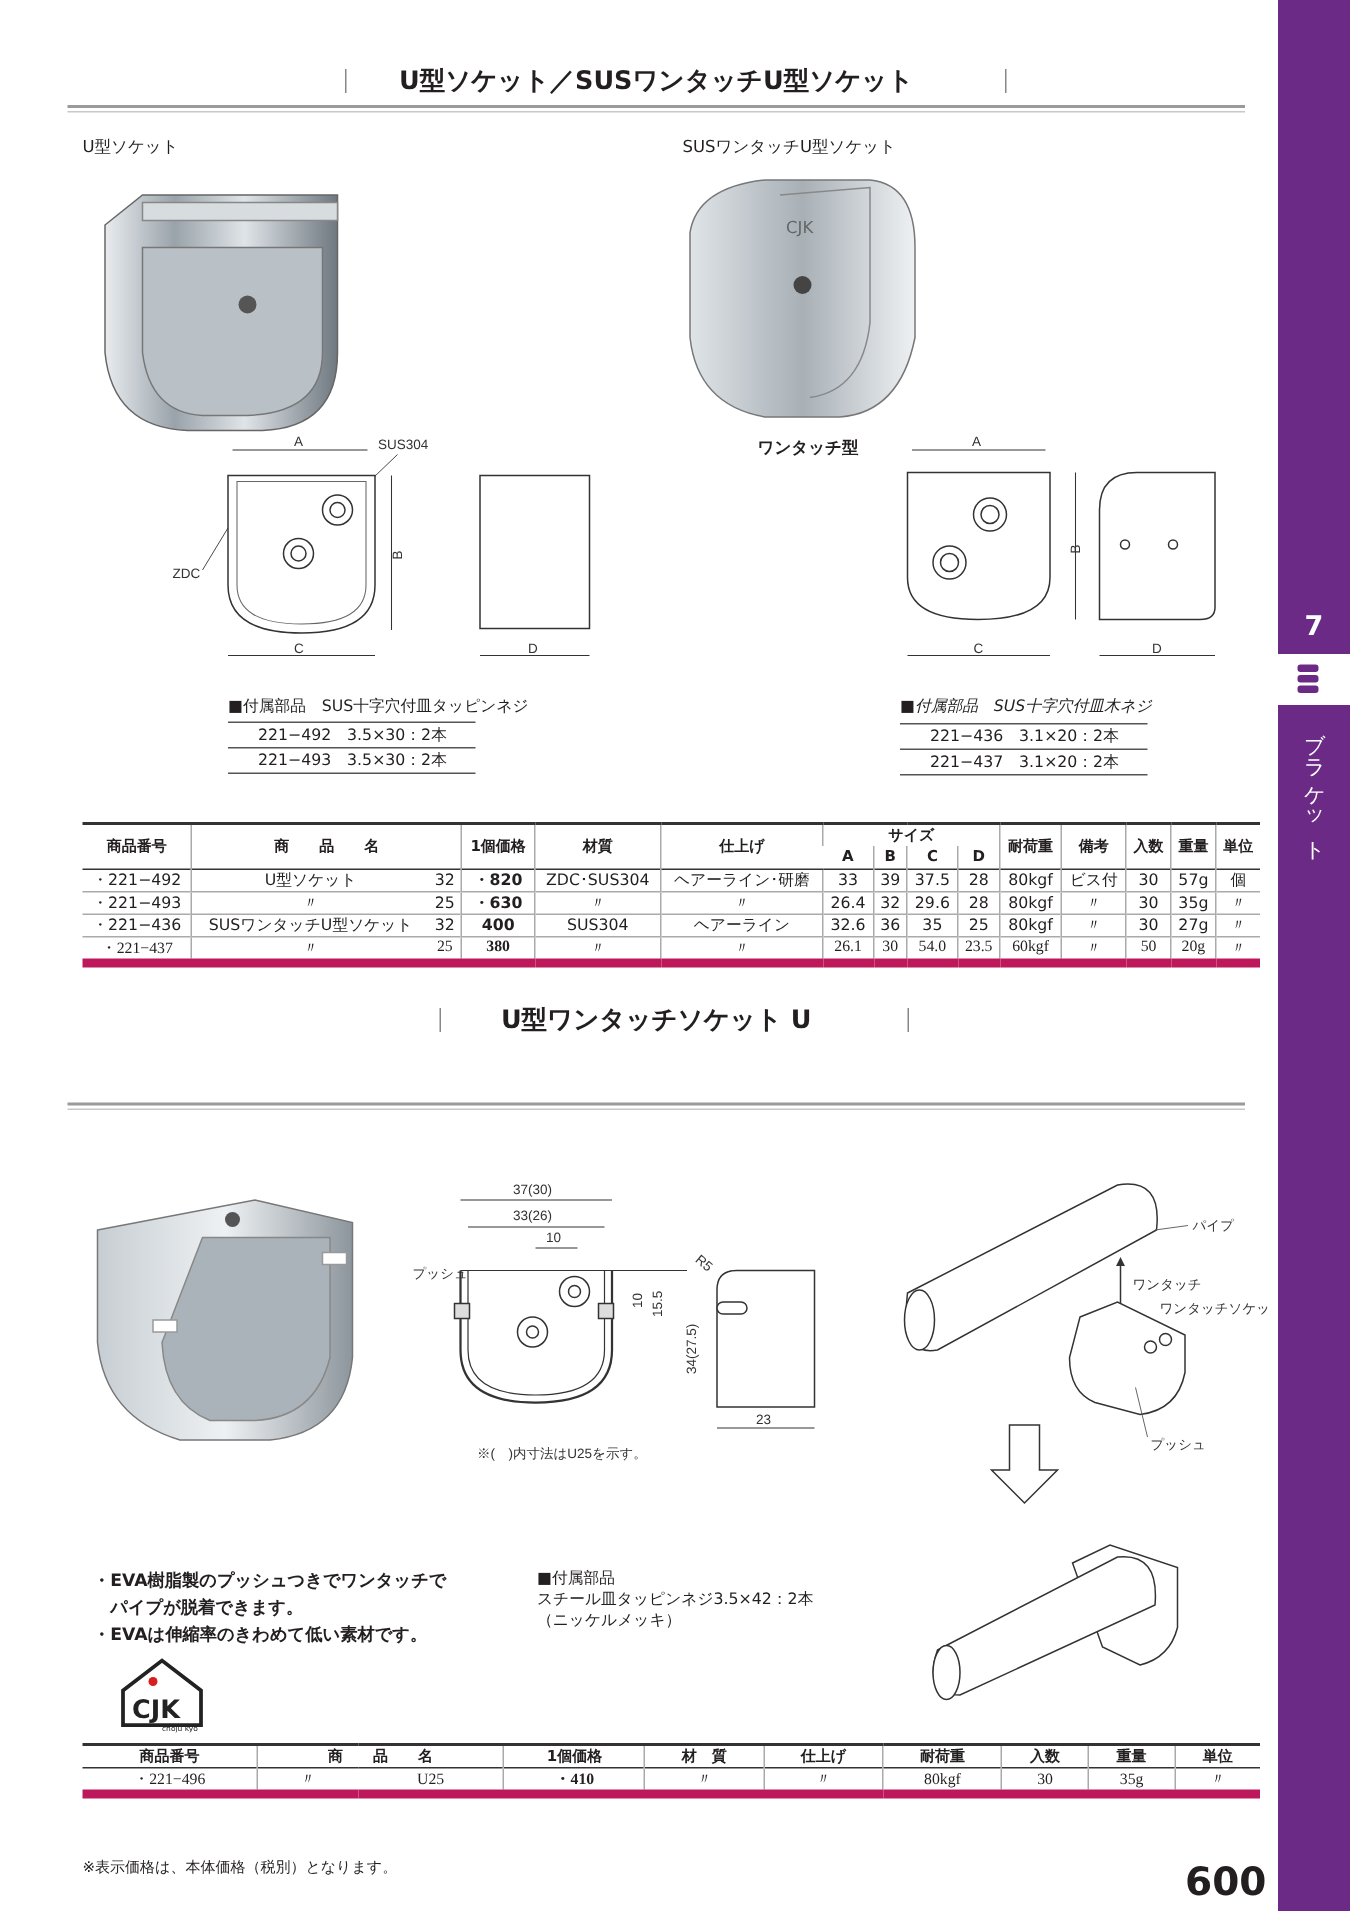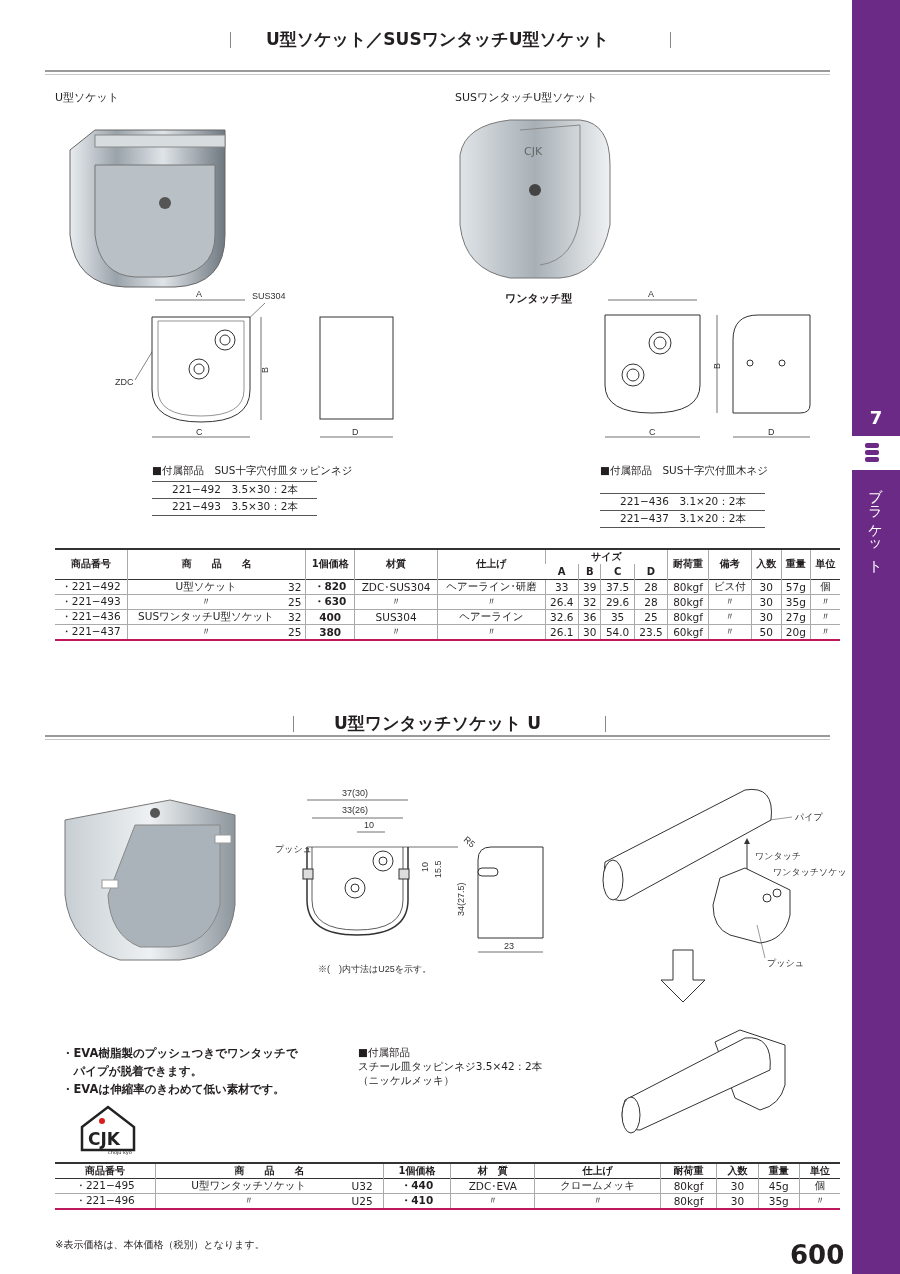--- a/index.html
+++ b/index.html
@@ -21,21 +21,21 @@
   .img-box { position: absolute; }
   .dim { font-family: "Liberation Sans", sans-serif; font-size: 9px; fill: #333; }
 
   table.spec { position: absolute; border-collapse: collapse; font-size: 10.5px; }
   table.spec th, table.spec td { border-left: 1px solid #aaa; text-align: center; padding: 0 3px; height: 15px; white-space: nowrap; }
   table.spec th:first-child, table.spec td:first-child { border-left: none; }
   table.spec thead tr:first-child th { border-top: 2px solid #333; }
   table.spec th { font-weight: bold; font-size: 10px; }
   table.spec tbody tr td { border-top: 1px solid #aaa; }
   table.spec tbody tr:first-child td { border-top: 1.5px solid #333; }
-  table.spec tbody tr:last-child td { border-bottom: 2px solid #be185d; }
+  table.spec tbody tr:last-child td { border-bottom: 6px solid #be185d; font-family: Liberation Serif, serif; }
   .price { font-weight: bold; }
   .acc { position: absolute; font-size: 10.5px; }
   .acc-row { border-top: 1px solid #555; padding: 1px 0 1px 20px; width: 165px; }
   .acc-row:last-child { border-bottom: 1px solid #555; }
   .bullets { position: absolute; left: 62px; top: 1044px; font-size: 11.5px; line-height: 18px; font-weight: bold; }
   .footer-note { position: absolute; left: 55px; top: 1238px; font-size: 10px; }
   .page-num { position: absolute; left: 790px; top: 1228px; font-size: 26px; font-weight: bold; margin-top: 12px; }
 </style>
 </head>
 <body>
@@ -43,21 +43,21 @@
 <div class="sidebar"></div>
 <div class="tab-num">7</div>
 <div class="tab-gap"></div>
 <div class="tab-stack">
     <span></span>
     <span></span>
     <span></span>
   </div>
 <div class="tab-label">ブラケット</div>
 
-<div class="section-title" style="top:28px;">
+<div class="section-title" style="top:42px;">
   <span class="bar-l" style="left:185px;"></span>
   <span>U型ソケット／SUSワンタッチU型ソケット</span>
   <span class="bar-r" style="left:625px;"></span>
 </div>
 <div class="rule-double" style="top:70px;"></div>
 
 <div class="label" style="left:55px; top:90px;">U型ソケット</div>
 <div class="label" style="left:455px; top:90px;">SUSワンタッチU型ソケット</div>
 
 <svg class="img-box" style="left:65px; top:115px;" width="170" height="175">
@@ -131,21 +131,21 @@
   <line x1="143" y1="152" x2="220" y2="152" stroke="#333" stroke-width="0.7"></line>
   <text x="178" y="150" class="dim">D</text>
 </svg>
 
 <div class="acc" style="left:152px; top:464px;">
   <div style="margin-bottom:3px;">■付属部品　SUS十字穴付皿タッピンネジ</div>
   <div class="acc-row"><span>221−492</span>　<span>3.5×30：2本</span></div>
   <div class="acc-row"><span>221−493</span>　<span>3.5×30：2本</span></div>
 </div>
 <div class="acc" style="left:600px; top:464px;">
-  <div style="margin-bottom:15px;">■付属部品　SUS十字穴付皿木ネジ</div>
+  <div style="margin-bottom:4px;font-style:italic;">■付属部品　SUS十字穴付皿木ネジ</div>
   <div class="acc-row"><span>221−436</span>　<span>3.1×20：2本</span></div>
   <div class="acc-row"><span>221−437</span>　<span>3.1×20：2本</span></div>
 </div>
 
 <table class="spec" style="left:55px; top:548px; width:785px;">
   <thead>
     <tr>
       <th rowspan="2">商品番号</th>
       <th rowspan="2" colspan="2">商　　品　　名</th>
       <th rowspan="2">1個価格</th>
@@ -230,21 +230,21 @@
         <td>23.5</td>
       <td>60kgf</td>
         <td>〃</td>
       <td>50</td>
         <td>20g</td>
       <td>〃</td>
     </tr>
   </tbody>
 </table>
 
-<div class="section-title" style="top:712px;">
+<div class="section-title" style="top:668px;">
   <span class="bar-l" style="left:248px;"></span>
   <span>U型ワンタッチソケット U</span>
   <span class="bar-r" style="left:560px;"></span>
 </div>
 <div class="rule-double" style="top:735px;"></div>
 
 <svg class="img-box" style="left:60px; top:795px;" width="180" height="170">
   <defs>
     <linearGradient id="chrome3" x1="0" x2="1">
       <stop offset="0" stop-color="#c7ced3"></stop>
@@ -335,32 +335,20 @@
       <th>材　質</th>
       <th>仕上げ</th>
       <th>耐荷重</th>
       <th>入数</th>
       <th>重量</th>
       <th>単位</th>
     </tr>
   </thead>
   <tbody>
     <tr>
-      <td>・221−495</td>
-      <td style="border-left:1px solid #aaa;">U型ワンタッチソケット</td>
-      <td style="border-left:none;">U32</td>
-      <td class="price">・440</td>
-      <td>ZDC･EVA</td>
-      <td>クロームメッキ</td>
-      <td>80kgf</td>
-      <td>30</td>
-      <td>45g</td>
-      <td>個</td>
-    </tr>
-    <tr>
       <td>・221−496</td>
       <td style="border-left:1px solid #aaa;">〃</td>
       <td style="border-left:none;">U25</td>
       <td class="price">・410</td>
       <td>〃</td>
       <td>〃</td>
       <td>80kgf</td>
       <td>30</td>
       <td>35g</td>
       <td>〃</td>

